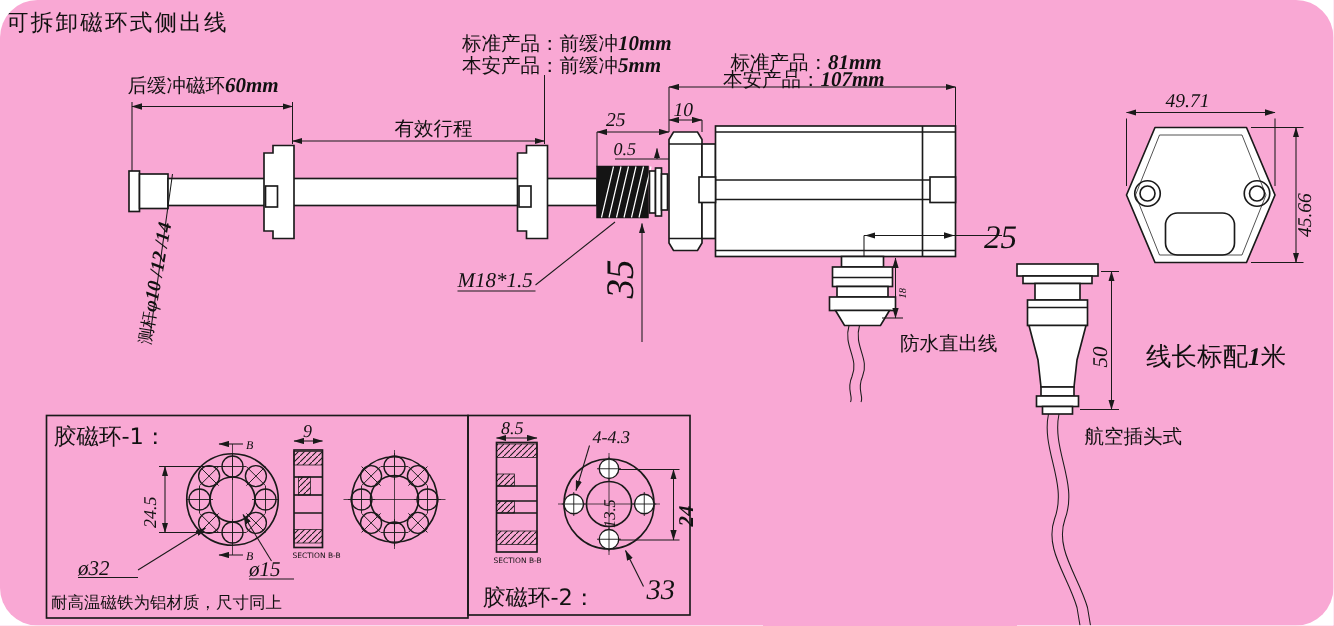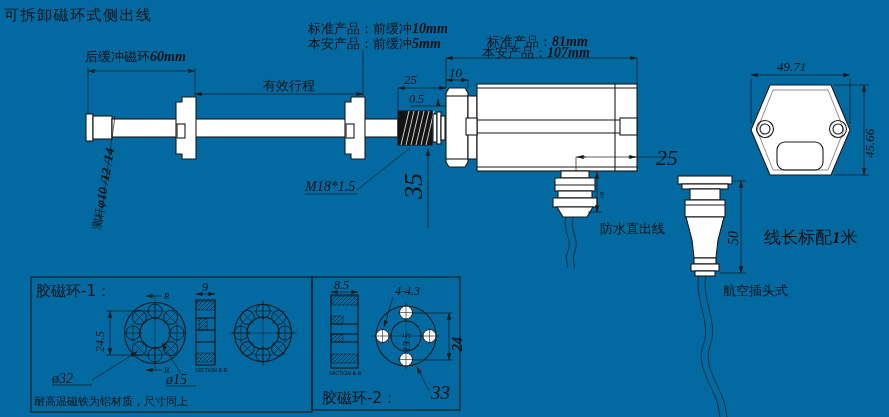--- a/index.html
+++ b/index.html
@@ -1,17 +1,17 @@
 <!DOCTYPE html>
 <html><head>
 <meta charset="utf-8">
 <style>
   html,body{margin:0;padding:0;background:#fff;}
-  #stage{position:relative;width:889px;height:417px;background:#0369a1;overflow:hidden;
-         font-family:"DejaVu Sans","Liberation Sans",sans-serif;}
+  #stage{position:relative;width:889px;height:417px;background:#f9a8d4;overflow:hidden;
+         font-family:"DejaVu Sans","Liberation Sans",sans-serif;border-radius:25px;}
   svg{display:block}
   .s  {fill:none;stroke:#1a1a1a;stroke-width:1.1;}
   .sf {fill:#ffffff;stroke:#1a1a1a;stroke-width:1.1;}
   .sb {fill:#141414;stroke:#141414;}
   .d  {fill:none;stroke:#1a1a1a;stroke-width:.7;}
   .cl {fill:none;stroke:#1a1a1a;stroke-width:.5;}
   .wt {fill:none;stroke:#ffffff;stroke-width:.8;}
   text{fill:#111;}
   .cn {font-family:"DejaVu Sans","Liberation Sans",sans-serif;}
   .dm {font-family:"Liberation Serif","DejaVu Serif",serif;font-style:italic;}

